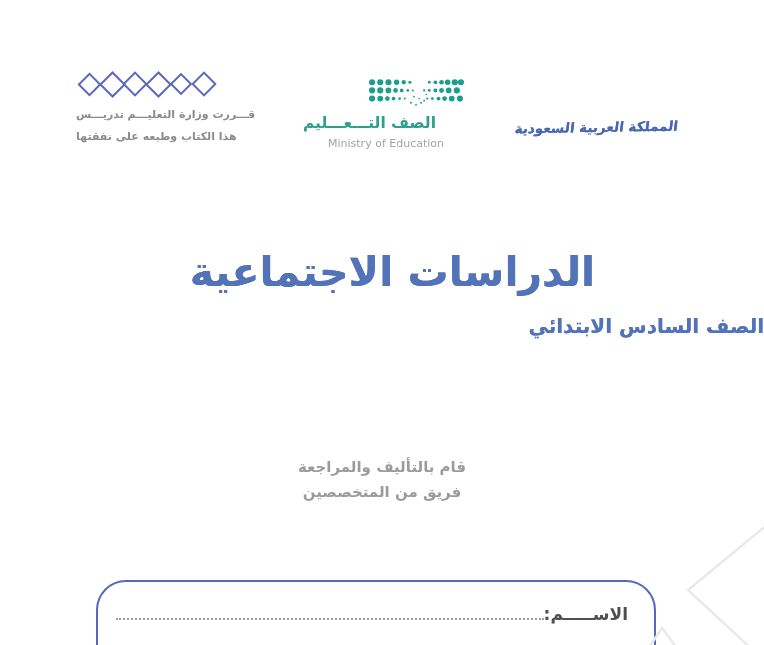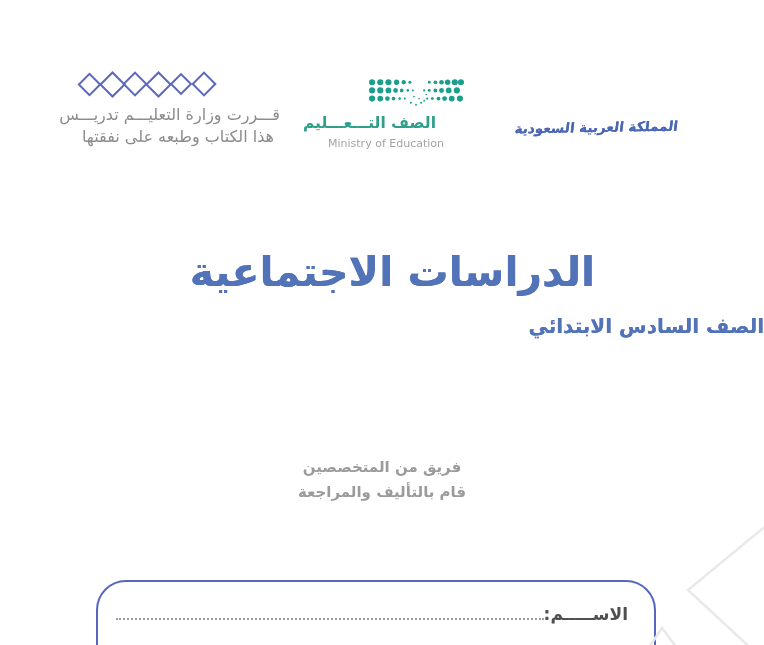--- a/index.html
+++ b/index.html
@@ -15,21 +15,21 @@
   .decision{position:absolute;left:76px;top:72px;width:204px;}
   .diamonds{display:flex;align-items:center;margin:0 0 8px 2px;height:24px;}
   .diamond-cell{width:22px;height:24px;display:flex;align-items:center;justify-content:center;margin-right:1px;}
   .diamond{border:2.2px solid #5c68bd;transform:rotate(45deg);background:transparent;}
   .diamond-cell:nth-child(1) .diamond{width:13px;height:13px;}
   .diamond-cell:nth-child(2) .diamond{width:15px;height:15px;}
   .diamond-cell:nth-child(3) .diamond{width:14px;height:14px;}
   .diamond-cell:nth-child(4) .diamond{width:15px;height:15px;}
   .diamond-cell:nth-child(5) .diamond{width:12px;height:12px;}
   .diamond-cell:nth-child(6) .diamond{width:14px;height:14px;}
-  .decision-text{direction:rtl;text-align:center;font-size:16px;font-weight:normal;color:#8b8b8b;line-height:22px;white-space:nowrap;}
+  .decision-text{direction:rtl;text-align:left;font-size:11px;font-weight:bold;color:#8b8b8b;line-height:22px;white-space:nowrap;}
 
   
   .moe-logo{position:absolute;left:330px;top:76px;width:134px;height:76px;}
   .moe-dots{position:absolute;left:38px;top:2px;width:96px;height:31px;}
   .moe-wordmark{position:absolute;left:-2px;top:38px;width:108px;text-align:center;direction:rtl;font-size:15.5px;font-weight:bold;color:#2f9f8b;white-space:nowrap;}
   .moe-en{position:absolute;left:-2px;top:61px;width:108px;text-align:center;font-size:11px;color:#a3a3a3;white-space:nowrap;}
 
   
   .kingdom{position:absolute;left:520px;top:103px;width:152px;height:48px;
     display:flex;align-items:center;justify-content:center;}
@@ -141,22 +141,22 @@
   </div>
 
   <div class="kingdom">
     <span class="kingdom-text">المملكة العربية السعودية</span>
   </div>
 
   <div class="title">الدراسات الاجتماعية</div>
   <div class="grade">الصف السادس الابتدائي</div>
 
   <div class="credits">
+    <div>قام بالتأليف والمراجعة</div>
     <div>فريق من المتخصصين</div>
-    <div>قام بالتأليف والمراجعة</div>
   </div>
 
   <div class="name-box">
     <div class="name-row">
       <span class="name-label">الاســـــم:</span>
       <span class="name-leader"></span>
     </div>
   </div>
 
   <svg class="corner-deco" viewBox="0 0 180 170" fill="none" stroke="#e9e9e9" stroke-width="2.5">

